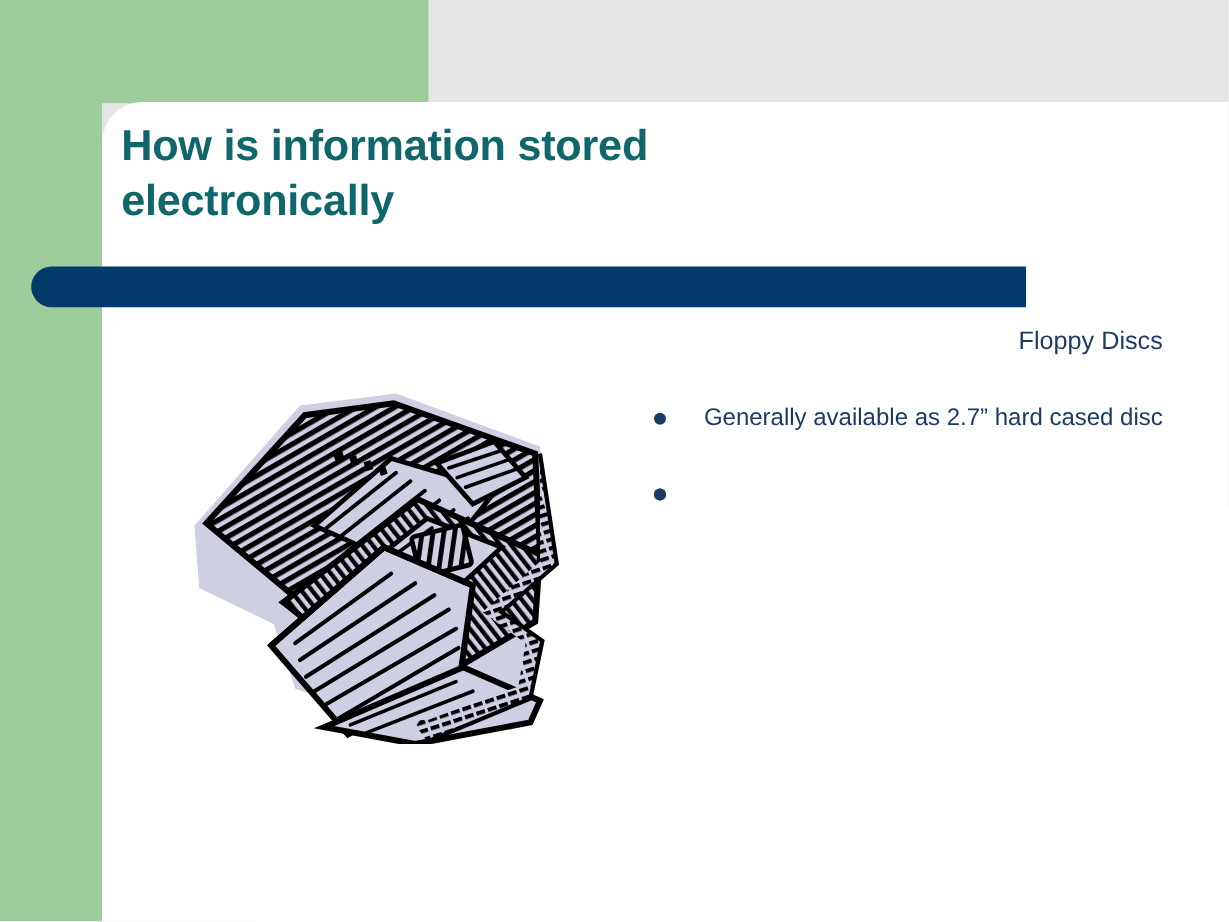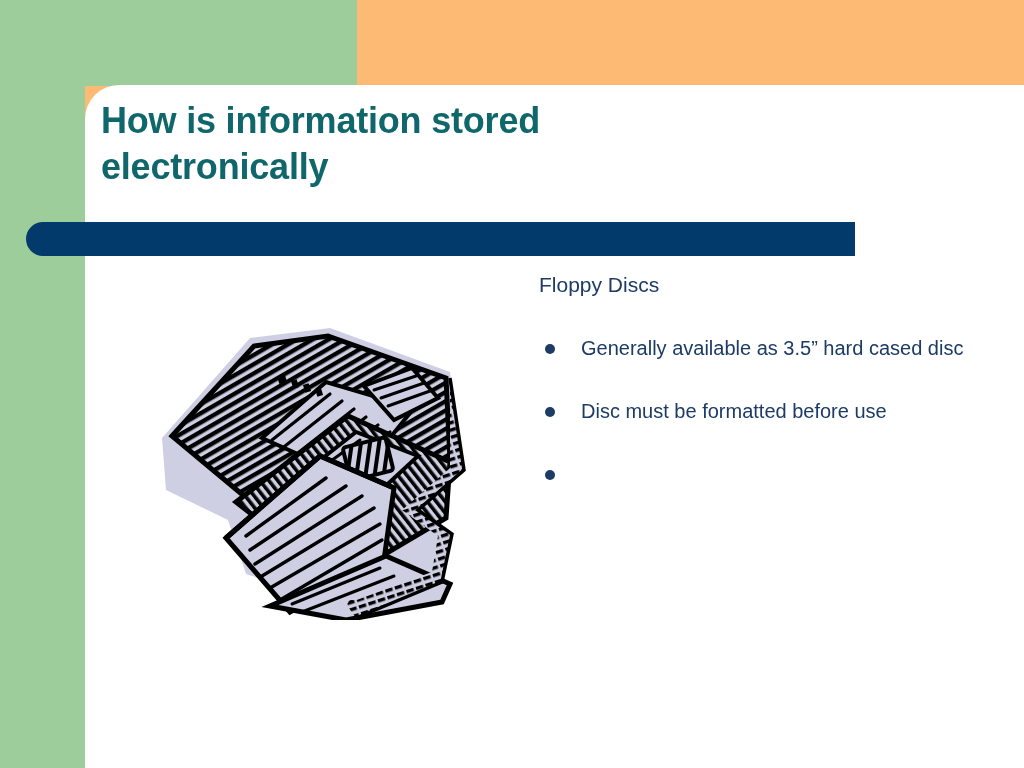--- a/index.html
+++ b/index.html
@@ -7,21 +7,21 @@
     padding: 0;
     background: #ffffff;
   }
   body {
     font-family: "Liberation Sans", sans-serif;
   }
   #slide {
     position: relative;
     width: 1024px;
     height: 768px;
-    background: #fdba74;
+    background: #e5e5e5;
     overflow: hidden;
   }
 
   
   .green-panel-top {
     position: absolute;
     left: 0;
     top: 0;
     width: 357px;
     height: 86px;
@@ -68,20 +68,21 @@
     letter-spacing: -0.2px;
     white-space: pre-line;
   }
 
   
   .body-col {
     position: absolute;
     left: 539px;
     top: 272px;
     width: 430px;
+    text-align: right;
   }
   .body-heading {
     color: #1c3b65;
     font-size: 21px;
     line-height: 26px;
     margin: 0 0 36px 0;
   }
   .bullet-list {
     list-style: none;
     margin: 0;
@@ -227,25 +228,24 @@
         <path d="M22,116 L94,176"></path>
       </g>
     </svg>
   </div>
 
   <div class="body-col">
     <div class="body-heading">Floppy Discs</div>
     <ul class="bullet-list">
       <li class="bullet-item">
         <span class="bullet-dot"></span>
-        <span>Generally available as 3.5” hard cased disc</span>
+        <span>Generally available as 2.7” hard cased disc</span>
       </li>
       <li class="bullet-item">
         <span class="bullet-dot"></span>
-        <span>Disc must be formatted before use</span>
       </li>
       <li class="bullet-item">
         <span class="bullet-dot"></span>
       </li>
     </ul>
   </div>
 
 </div>
 
 </body></html>

